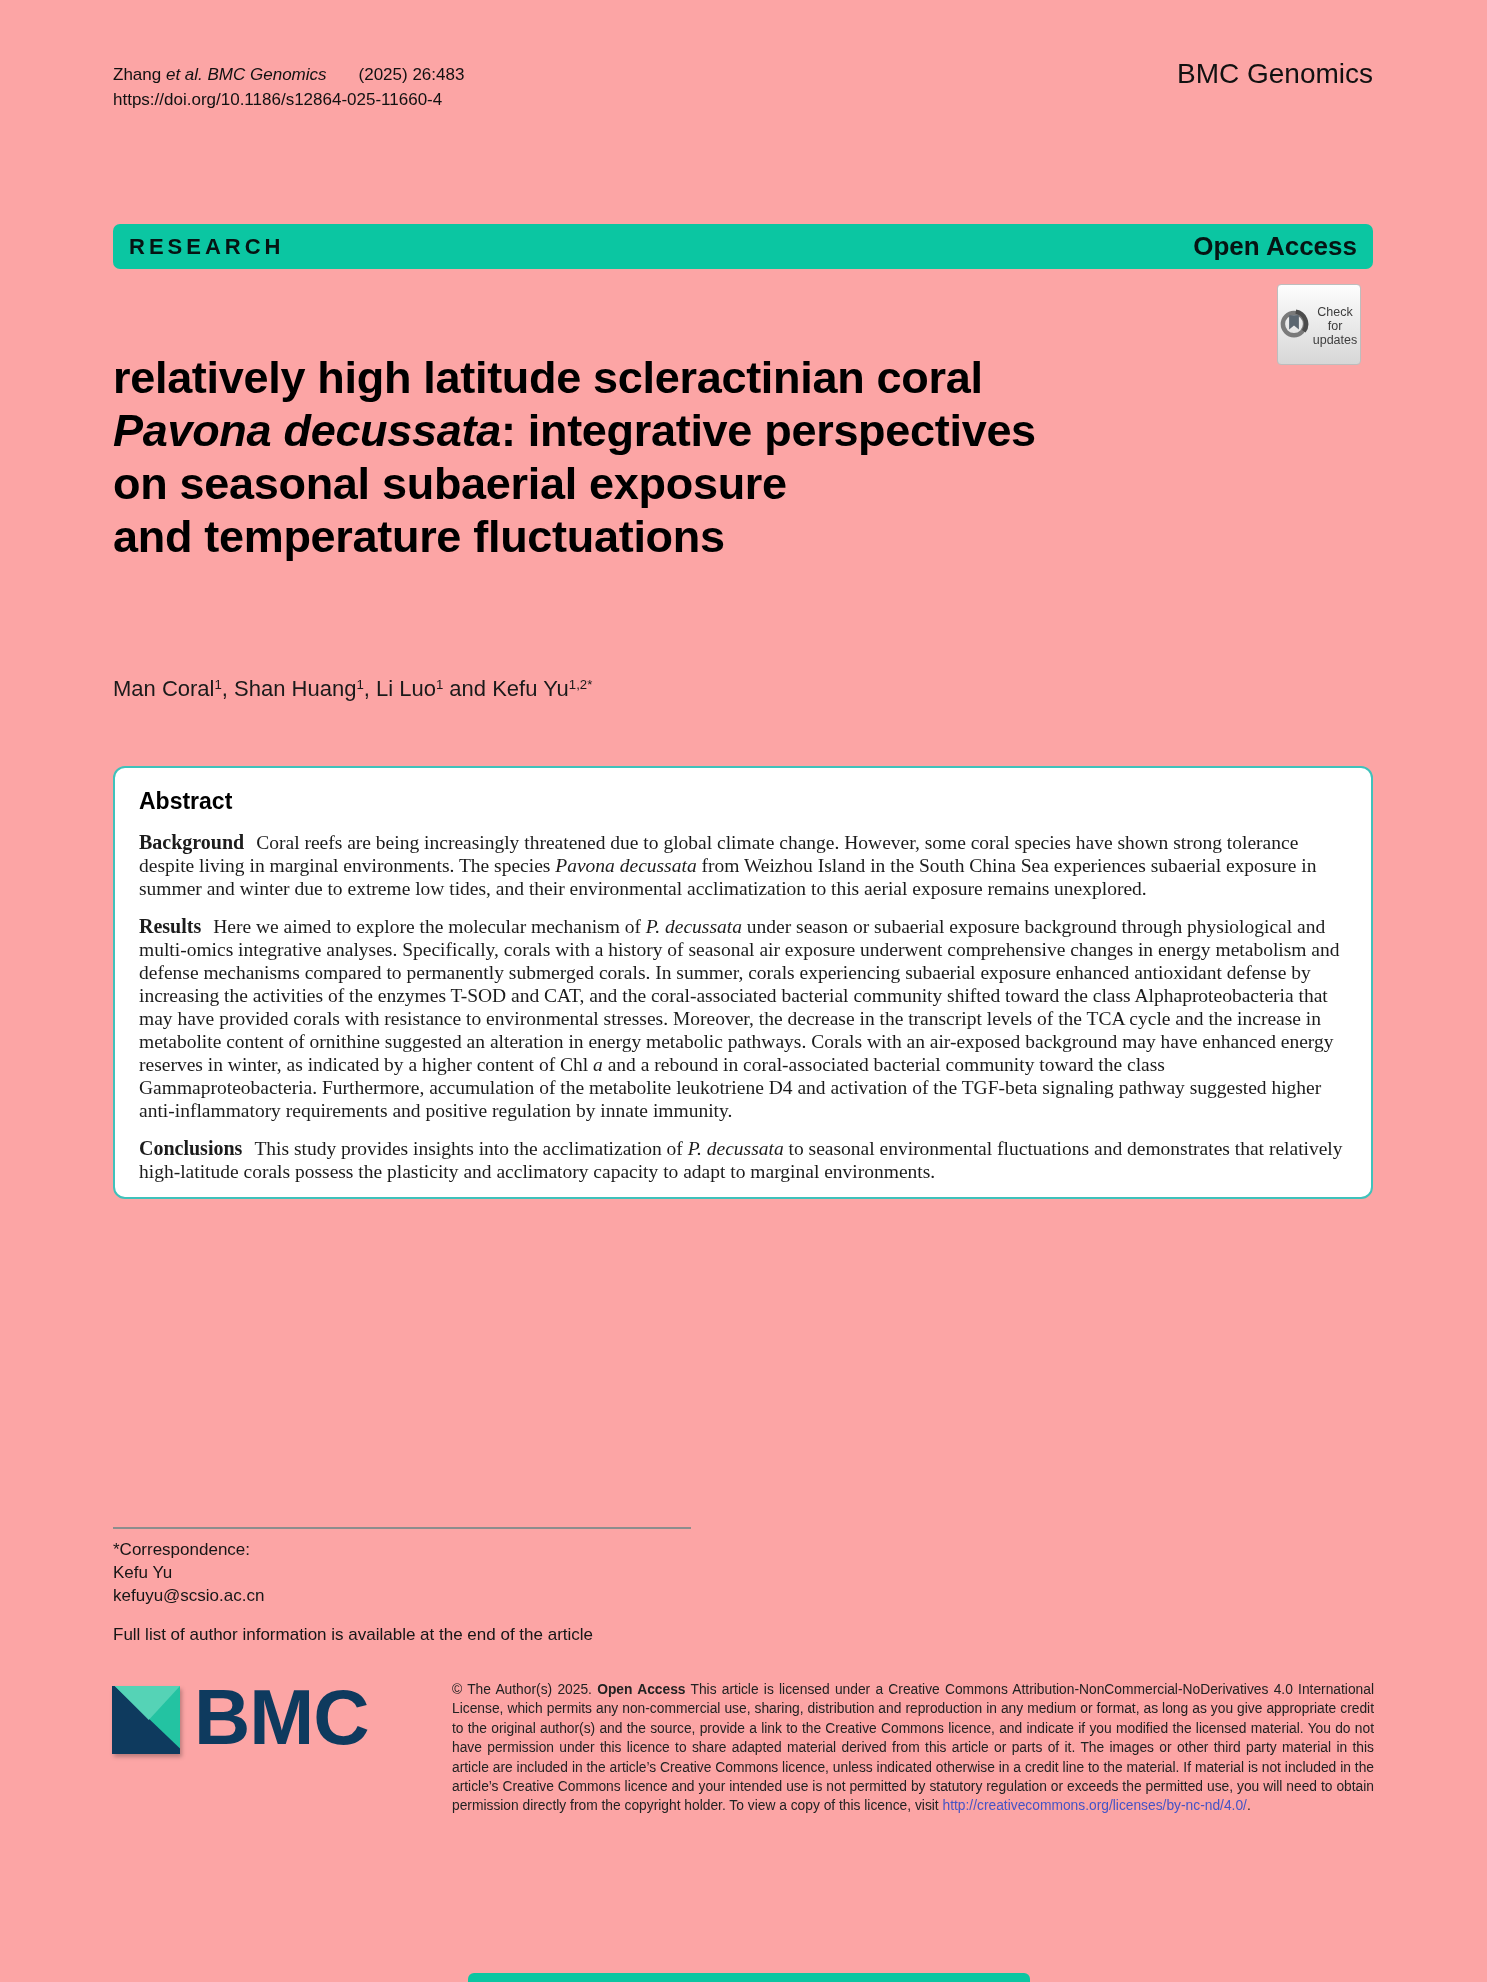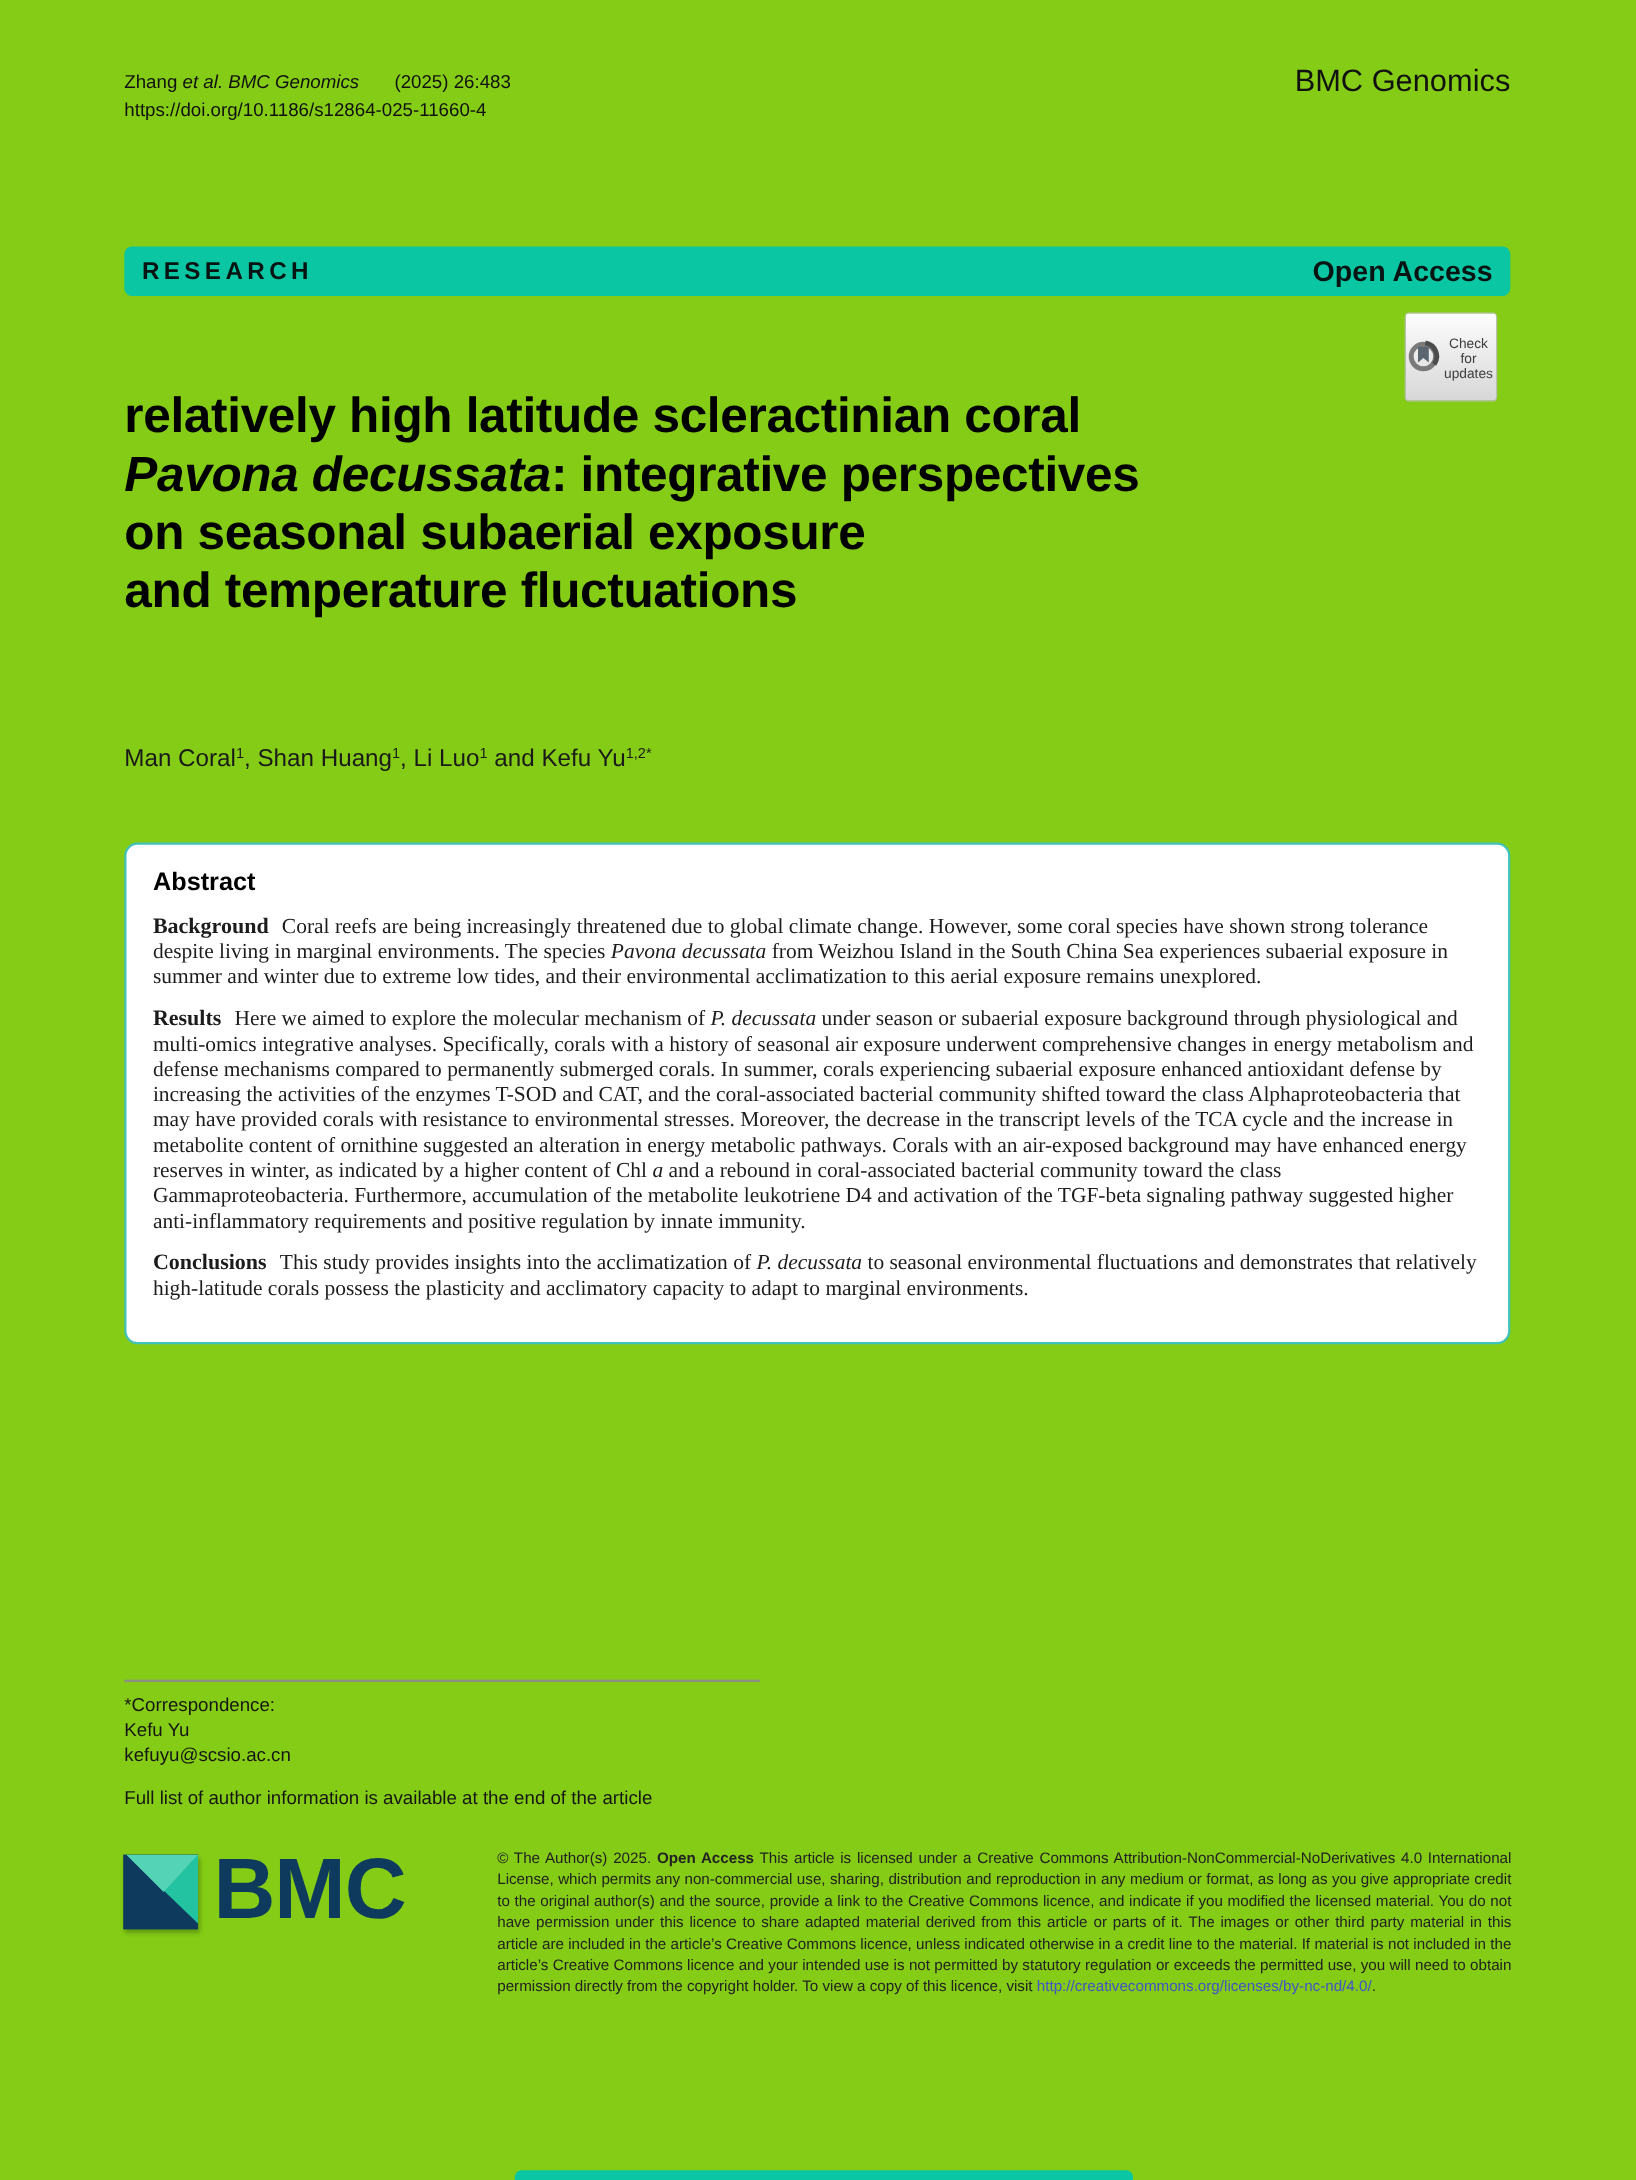--- a/index.html
+++ b/index.html
@@ -1,16 +1,16 @@
 <!DOCTYPE html>
 <html><head>
 <meta charset="utf-8">
 <style>
   html,body{margin:0;padding:0;background:#fff;}
-  .page{position:relative;width:1487px;height:1982px;background:#84cc16;overflow:hidden;
+  .page{position:relative;width:1487px;height:1982px;background:#fca5a5;overflow:hidden;
         font-family:"Liberation Sans",sans-serif;color:#000;}
 
   
   .hdr-left{position:absolute;left:113px;top:62px;font-size:17px;line-height:25px;color:#111;}
   .journal-name{position:absolute;right:114px;top:58px;font-size:28px;color:#111;}
 
   
   .banner{position:absolute;left:113px;top:224px;width:1260px;height:45px;border-radius:7px;
           display:flex;align-items:center;justify-content:space-between;
           padding:0 16px;box-sizing:border-box;}
@@ -23,21 +23,21 @@
          display:flex;align-items:center;justify-content:center;cursor:pointer;}
   .badge-txt{font-size:12.5px;line-height:14px;color:#3d3d3d;text-align:center;margin-top:2px;}
 
   
   .title{position:absolute;left:113px;top:298px;width:1160px;font-size:45px;line-height:53px;
          font-weight:600;letter-spacing:-0.3px;color:#000;}
   .authors{position:absolute;left:113px;top:676px;font-size:22px;color:#1a1a1a;}
 
   
   .abstract{position:absolute;left:113px;top:766px;width:1260px;box-sizing:border-box;
-            border:2px solid #3fc2bb;border-radius:12px;padding:16px 26px 35px 24px;background:#fff;}
+            border:2px solid #3fc2bb;border-radius:12px;padding:16px 26px 12px 24px;background:#fff;}
   .abstract h2{margin:4px 0 16px;font-size:23px;font-weight:700;color:#000;}
   .sec{font-size:19.5px;line-height:23px;color:#1c1c1c;margin:0 0 15px;font-family:Liberation Serif, serif;}
   .sec:last-child{margin-bottom:2px;}
   .sec-label{font-weight:700;font-size:20px;margin-right:12px;}
 
   
   .foot-rule{position:absolute;left:113px;top:1527px;width:578px;height:2px;background:#8d8d8d;}
   .corresp{position:absolute;left:113px;top:1538px;font-size:17px;line-height:23px;color:#161616;}
   .corresp .note{margin-top:16px;}
 

